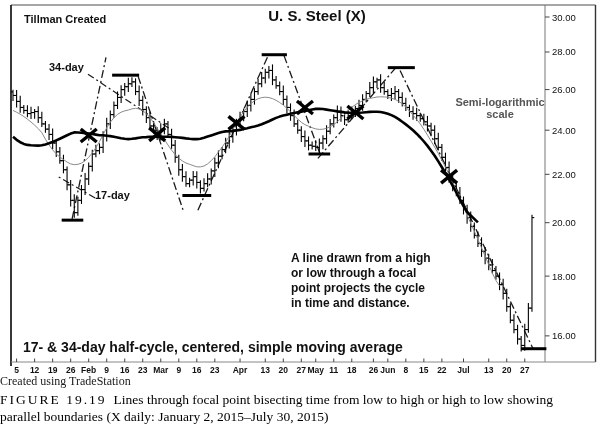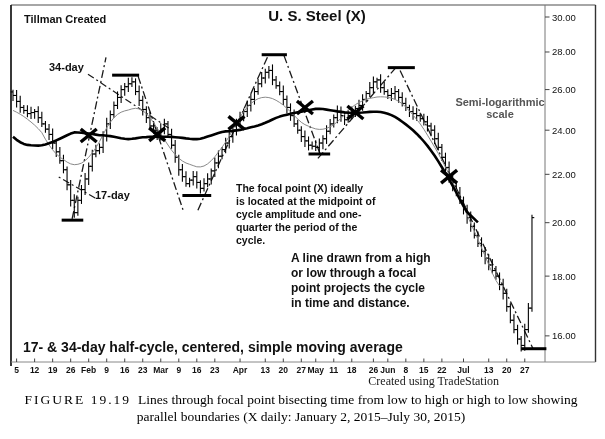--- a/index.html
+++ b/index.html
@@ -3,23 +3,23 @@
 <meta charset="utf-8">
 <style>
   html,body{margin:0;padding:0;background:#fff;}
   .page{position:relative;width:605px;height:439px;background:#ffffff;
         font-family:"Liberation Sans",sans-serif;overflow:hidden;}
   .ovl{position:absolute;color:#111;}
   .b{font-weight:bold;}
   .pre{white-space:pre-line;}
   .center{text-align:center;}
   #chart-svg{position:absolute;left:0;top:0;}
-  .credit{position:absolute;left:0;top:374px;width:499px;text-align:right;
+  .credit{position:absolute;left:0;top:374px;width:499px;text-align:left;
           font-family:"Liberation Serif",serif;font-size:12px;color:#1a1a1a;}
-  .figcap{position:absolute;left:0;width:602px;text-align:center;
+  .figcap{position:absolute;left:0;width:602px;
           font-family:"Liberation Serif",serif;font-size:13.5px;color:#000;}
   .figcap .splabel{letter-spacing:2px;margin-right:7px;}
 </style>
 </head>
 <body>
 
 <div class="page">
 
   <svg id="chart-svg" width="605" height="378" viewBox="0 0 605 378">
       <line x1="11" y1="5" x2="595.5" y2="5" stroke="#888888" stroke-width="1.4"></line>
@@ -569,25 +569,20 @@
 
   <div class="ovl b center" style="left:232px;top:7px;width:170px;font-size:15px;">U. S. Steel (X)</div>
 
   <div class="ovl b" style="left:49px;top:61px;font-size:11px;">34-day</div>
 
   <div class="ovl b" style="left:95px;top:189px;font-size:11px;">17-day</div>
 
   <div class="ovl b pre center" style="left:450px;top:96px;width:100px;font-size:11px;line-height:12px;color:#555;">Semi-logarithmic
 scale</div>
 
-  <div class="ovl b pre" style="left:236px;top:182px;font-size:10.5px;line-height:13px;">The focal point (X) ideally
-is located at the midpoint of
-cycle amplitude and one-
-quarter the period of the
-cycle.</div>
 
   <div class="ovl b pre" style="left:291px;top:251px;font-size:12px;line-height:15px;">A line drawn from a high
 or low through a focal
 point projects the cycle
 in time and distance.</div>
 
   <div class="ovl b" style="left:23px;top:339px;font-size:14px;">17- &amp; 34-day half-cycle, centered, simple moving average</div>
 
   <div class="credit">Created using TradeStation</div>
 

